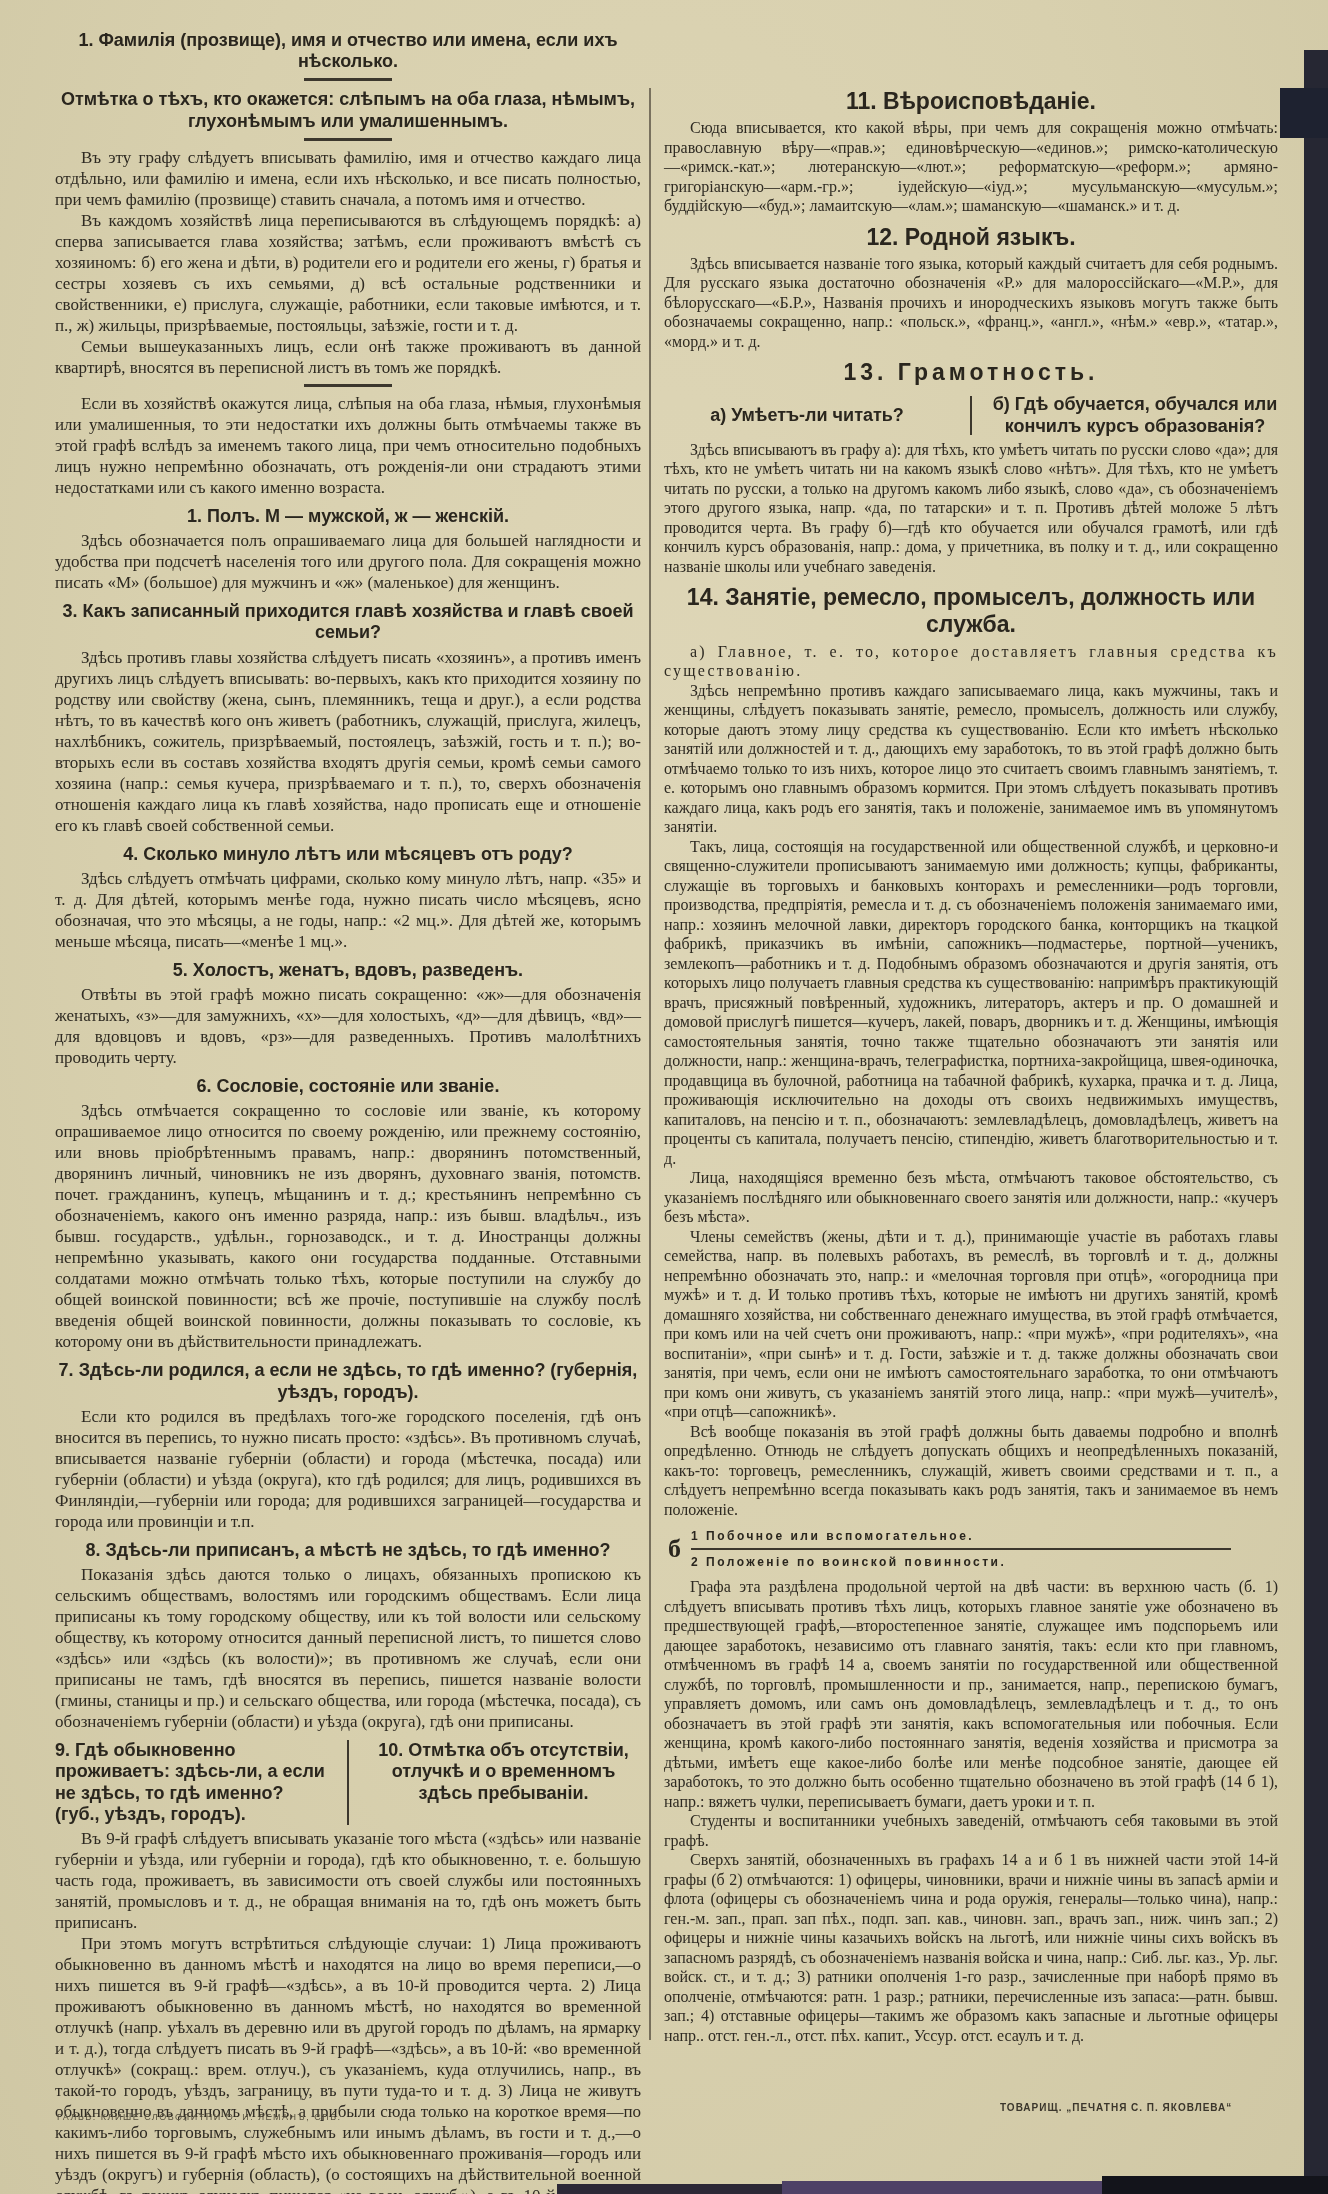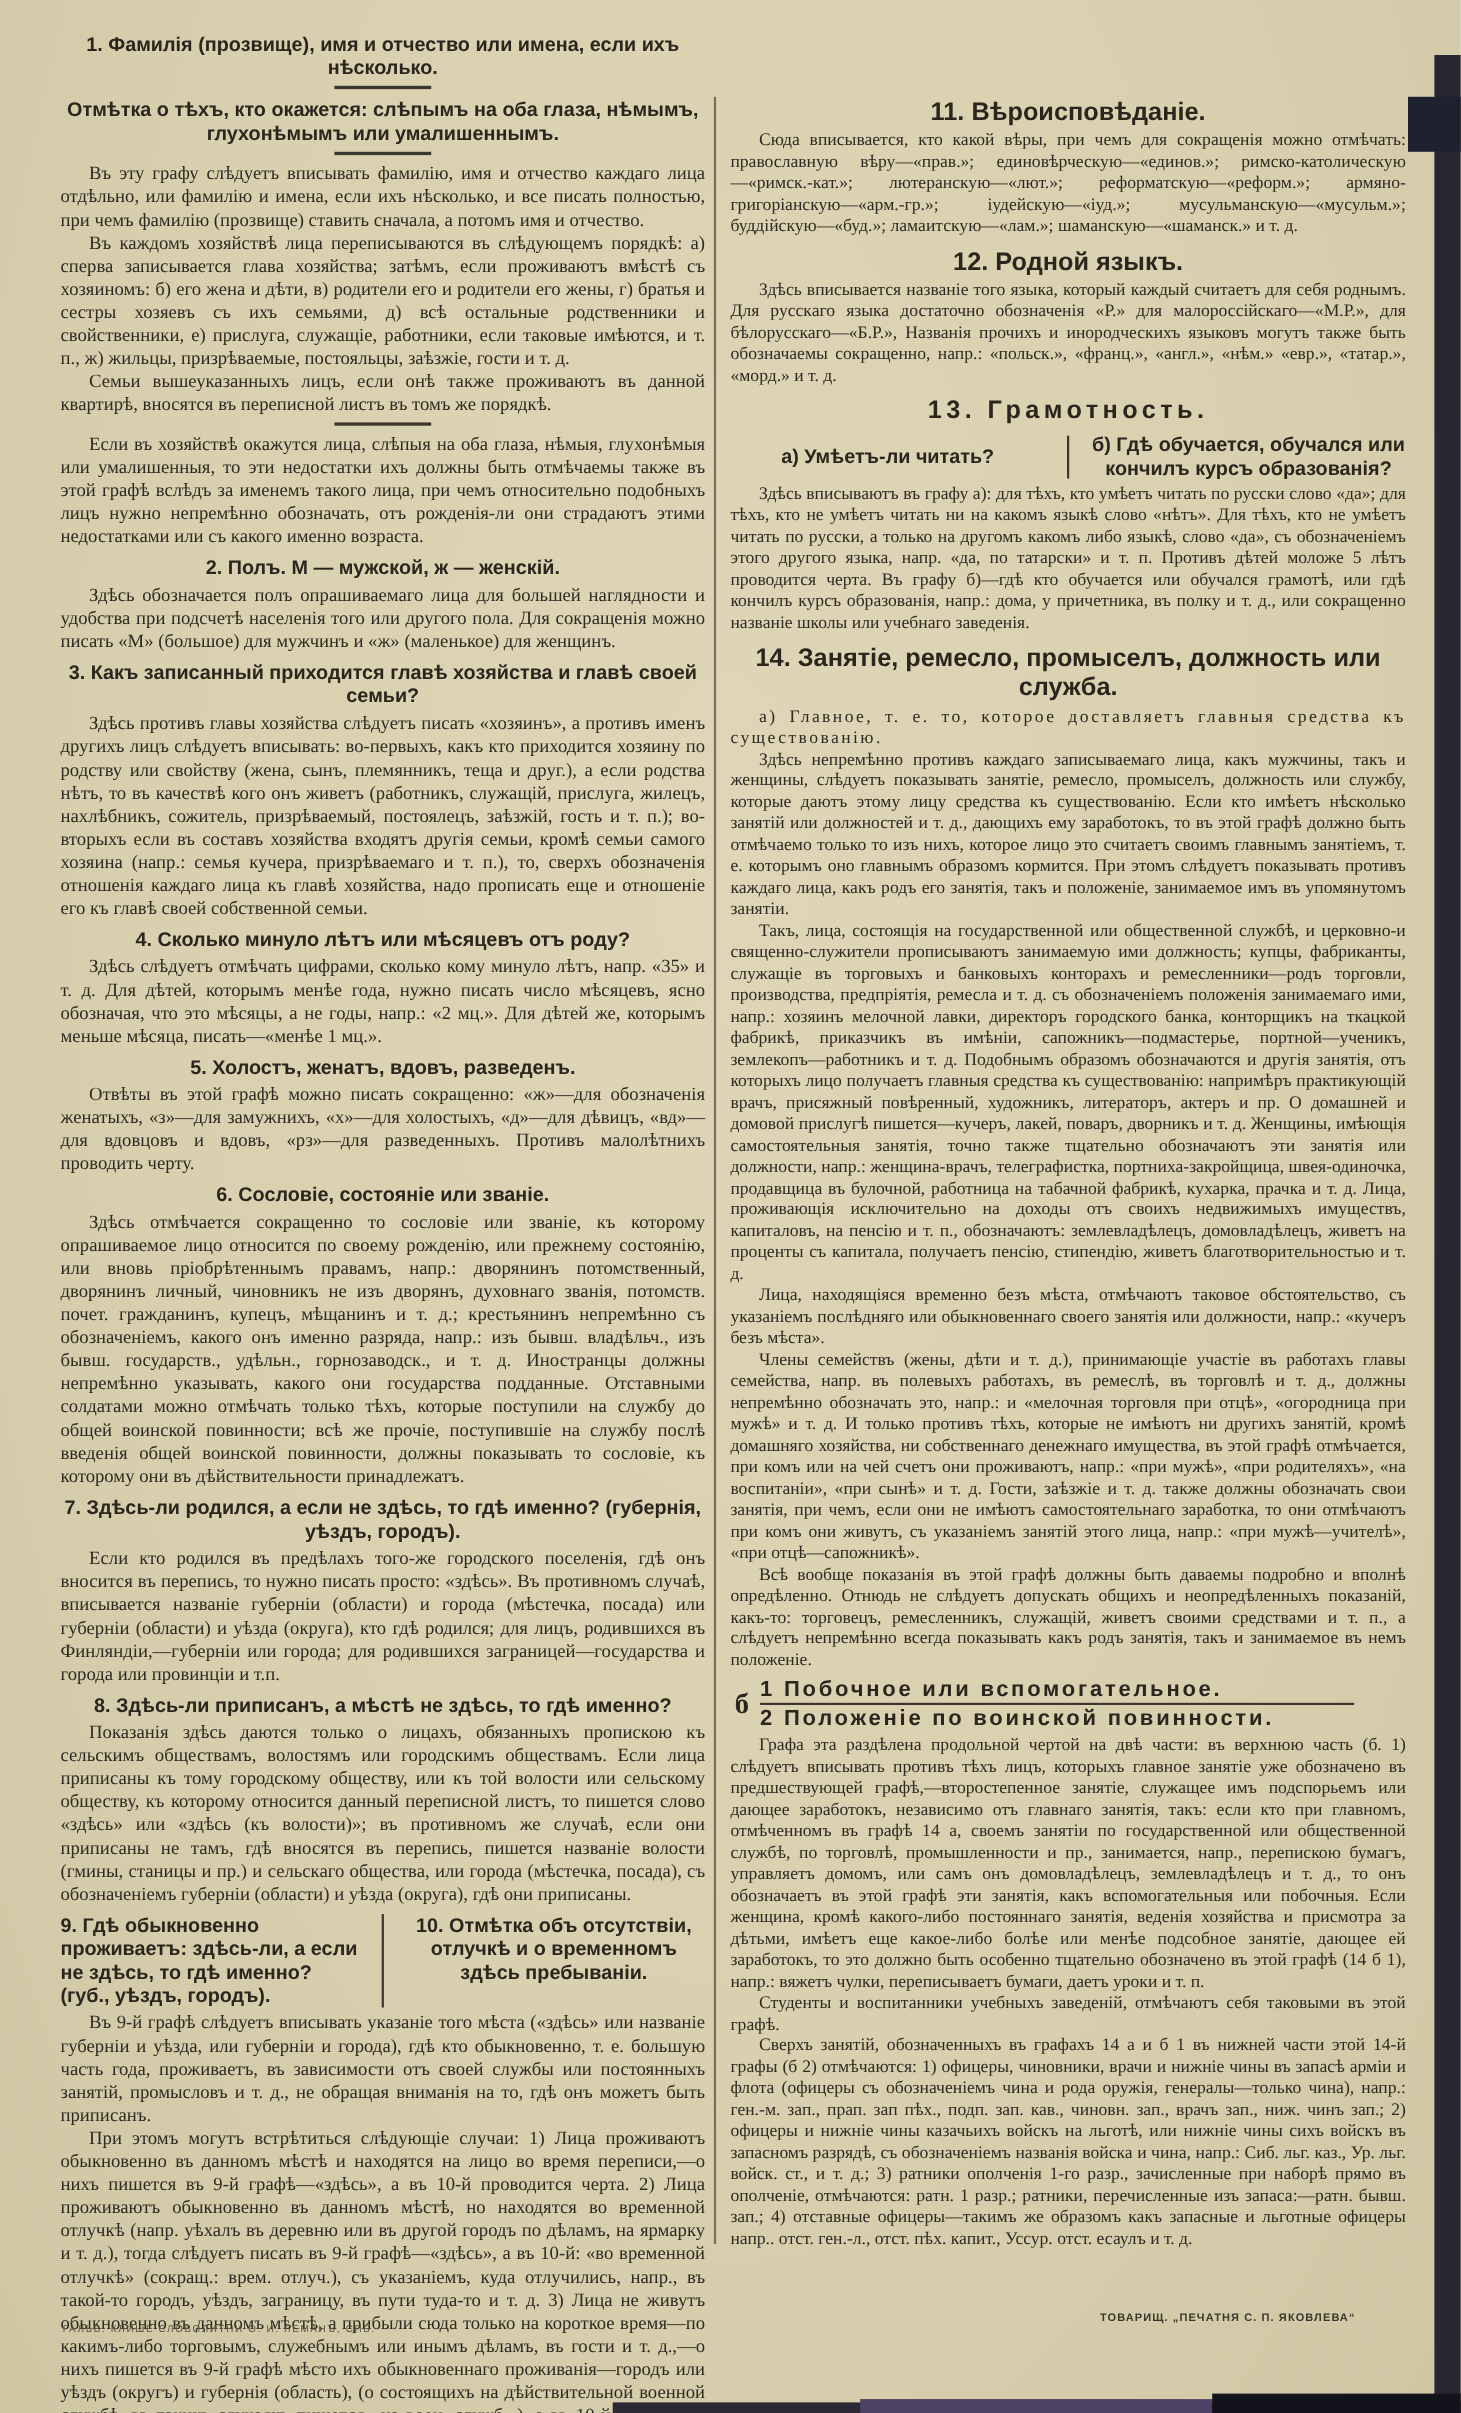--- a/index.html
+++ b/index.html
@@ -20,21 +20,21 @@
   .two-col-head{display:flex;align-items:stretch;margin:8px 0 3px;gap:10px;}
   .two-col-head .half{flex:1;margin:0;font-size:18px;}
   .vline{width:2px;background:#3c372d;margin:0 7px;}
   .vline-short{width:2px;background:#3c372d;margin:2px 10px;}
   .lsp{letter-spacing:4px;}
   .sub-spaced{letter-spacing:2.2px;margin:6px 0 4px;}
   .b-block{display:flex;align-items:center;margin:6px 0 4px;}
   .b-label{font-size:26px;font-weight:bold;margin:0 10px 0 4px;color:#2a261e;}
   .b-lines{flex:1;}
   .b-line{font-family:"Liberation Sans","DejaVu Sans",sans-serif;font-weight:bold;
-          letter-spacing:2.5px;font-size:20px;line-height:22px;color:#2a261e;}
+          letter-spacing:2.5px;font-size:12px;line-height:22px;color:#2a261e;}
   .b-sep{height:0;border-top:2px solid #3c372d;margin:1px 0;width:92%;}
   .col-divider{position:absolute;left:649px;top:88px;width:2px;height:1952px;background:rgba(55,48,38,.6);}
   .footer-left{position:absolute;left:57px;top:2112px;font-family:"Liberation Sans","DejaVu Sans",sans-serif;
                font-size:9px;letter-spacing:1.5px;color:#57513f;}
   .footer-right{position:absolute;left:1000px;top:2102px;font-family:"Liberation Sans","DejaVu Sans",sans-serif;
                 font-size:10px;font-weight:bold;letter-spacing:1px;color:#3b362c;}
   .edge{position:absolute;}
   .edge-right{left:1304px;top:50px;width:24px;height:2144px;background:#262733;}
   .edge-right-patch{left:1280px;top:88px;width:48px;height:50px;background:#1e2230;}
   .edge-bottom-1{left:557px;top:2184px;width:771px;height:10px;background:#2c2836;}
@@ -48,21 +48,21 @@
   <h2 class="hd">1. Фамилія (прозвище), имя и отчество или имена, если ихъ нѣсколько.</h2>
   <div class="rule"></div>
   <h2 class="hd">Отмѣтка о тѣхъ, кто окажется: слѣпымъ на оба глаза, нѣмымъ, глухонѣмымъ или умалишеннымъ.</h2>
   <div class="rule"></div>
   <p>Въ эту графу слѣдуетъ вписывать фамилію, имя и отчество каждаго лица отдѣльно, или фамилію и имена, если ихъ нѣсколько, и все писать полностью, при чемъ фамилію (прозвище) ставить сначала, а потомъ имя и отчество.</p>
   <p>Въ каждомъ хозяйствѣ лица переписываются въ слѣдующемъ порядкѣ: а) сперва записывается глава хозяйства; затѣмъ, если проживаютъ вмѣстѣ съ хозяиномъ: б) его жена и дѣти, в) родители его и родители его жены, г) братья и сестры хозяевъ съ ихъ семьями, д) всѣ остальные родственники и свойственники, е) прислуга, служащіе, работники, если таковые имѣются, и т. п., ж) жильцы, призрѣваемые, постояльцы, заѣзжіе, гости и т. д.</p>
   <p>Семьи вышеуказанныхъ лицъ, если онѣ также проживаютъ въ данной квартирѣ, вносятся въ переписной листъ въ томъ же порядкѣ.</p>
   <div class="rule"></div>
   <p>Если въ хозяйствѣ окажутся лица, слѣпыя на оба глаза, нѣмыя, глухонѣмыя или умалишенныя, то эти недостатки ихъ должны быть отмѣчаемы также въ этой графѣ вслѣдъ за именемъ такого лица, при чемъ относительно подобныхъ лицъ нужно непремѣнно обозначать, отъ рожденія-ли они страдаютъ этими недостатками или съ какого именно возраста.</p>
 
-  <h2 class="hd">2. Полъ. М — мужской, ж — женскій.</h2>
+  <h2 class="hd">1. Полъ. М — мужской, ж — женскій.</h2>
   <p>Здѣсь обозначается полъ опрашиваемаго лица для большей наглядности и удобства при подсчетѣ населенія того или другого пола. Для сокращенія можно писать «М» (большое) для мужчинъ и «ж» (маленькое) для женщинъ.</p>
 
   <h2 class="hd">3. Какъ записанный приходится главѣ хозяйства и главѣ своей семьи?</h2>
   <p>Здѣсь противъ главы хозяйства слѣдуетъ писать «хозяинъ», а противъ именъ другихъ лицъ слѣдуетъ вписывать: во-первыхъ, какъ кто приходится хозяину по родству или свойству (жена, сынъ, племянникъ, теща и друг.), а если родства нѣтъ, то въ качествѣ кого онъ живетъ (работникъ, служащій, прислуга, жилецъ, нахлѣбникъ, сожитель, призрѣваемый, постоялецъ, заѣзжій, гость и т. п.); во-вторыхъ если въ составъ хозяйства входятъ другія семьи, кромѣ семьи самого хозяина (напр.: семья кучера, призрѣваемаго и т. п.), то, сверхъ обозначенія отношенія каждаго лица къ главѣ хозяйства, надо прописать еще и отношеніе его къ главѣ своей собственной семьи.</p>
 
   <h2 class="hd">4. Сколько минуло лѣтъ или мѣсяцевъ отъ роду?</h2>
   <p>Здѣсь слѣдуетъ отмѣчать цифрами, сколько кому минуло лѣтъ, напр. «35» и т. д. Для дѣтей, которымъ менѣе года, нужно писать число мѣсяцевъ, ясно обозначая, что это мѣсяцы, а не годы, напр.: «2 мц.». Для дѣтей же, которымъ меньше мѣсяца, писать—«менѣе 1 мц.».</p>
 
   <h2 class="hd">5. Холостъ, женатъ, вдовъ, разведенъ.</h2>
   <p>Отвѣты въ этой графѣ можно писать сокращенно: «ж»—для обозначенія женатыхъ, «з»—для замужнихъ, «х»—для холостыхъ, «д»—для дѣвицъ, «вд»—для вдовцовъ и вдовъ, «рз»—для разведенныхъ. Противъ малолѣтнихъ проводить черту.</p>

